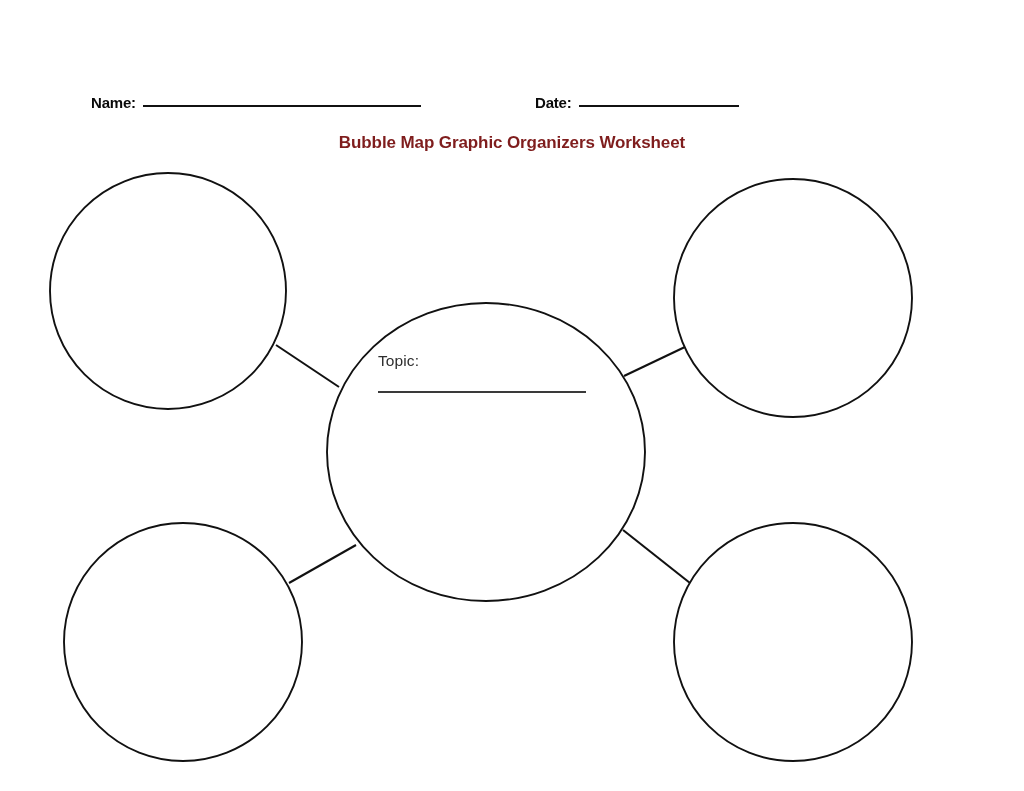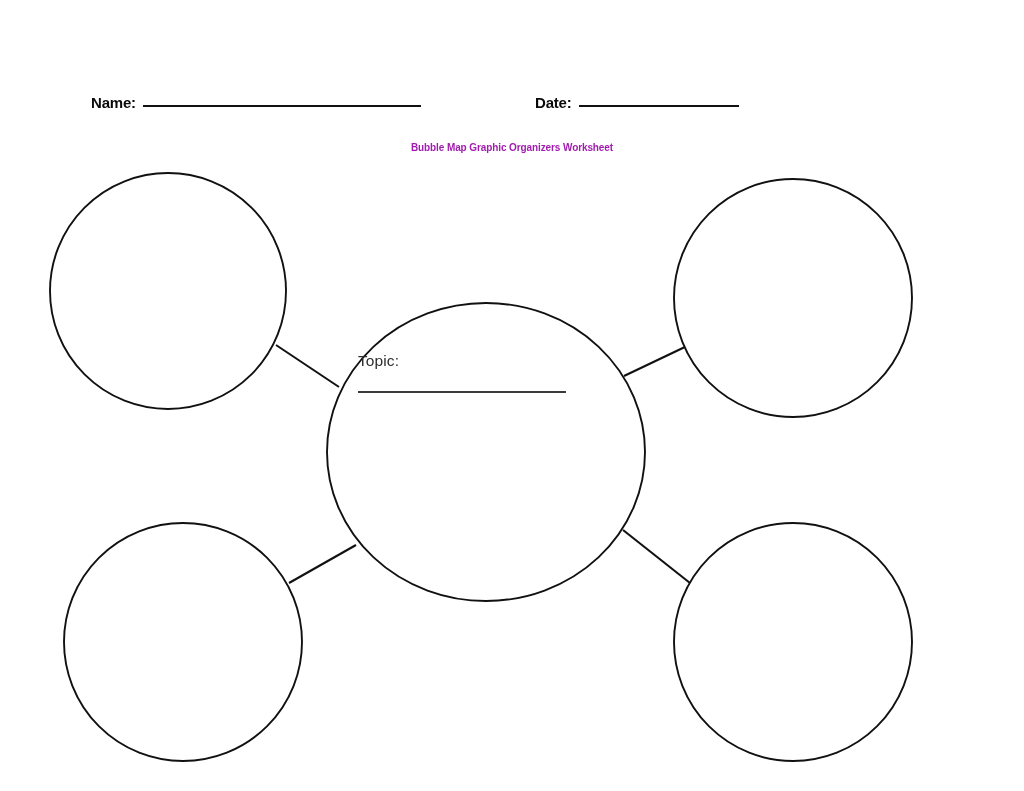--- a/index.html
+++ b/index.html
@@ -43,27 +43,27 @@
   }
   #name-row { left: 91px; top: 94px; }
   #name-row .field-rule { width: 278px; }
   #date-row { left: 535px; top: 94px; }
   #date-row .field-rule { width: 160px; }
 
   
   #worksheet-title {
     position: absolute;
     left: 0;
-    top: 142px;
+    top: 133px;
     width: 1024px;
     text-align: center;
-    font-size: 10px;
+    font-size: 17px;
     font-weight: bold;
     letter-spacing: -0.1px;
-    color: #a21caf;
+    color: #7f1d1d;
   }
 
   
   #bubble-map {
     position: absolute;
     left: 0;
     top: 0;
     width: 1024px;
     height: 791px;
   }
@@ -75,21 +75,21 @@
   #bubble-map .connector {
     stroke: #111111;
     stroke-width: 2.1;
     stroke-linecap: butt;
     fill: none;
   }
 
   
   #topic-block {
     position: absolute;
-    left: 358px;
+    left: 378px;
     top: 352px;
     width: 215px;
   }
   #topic-label {
     font-size: 15.5px;
     font-weight: normal;
     color: #2e2e2e;
     line-height: 1.15;
     letter-spacing: 0.1px;
   }

